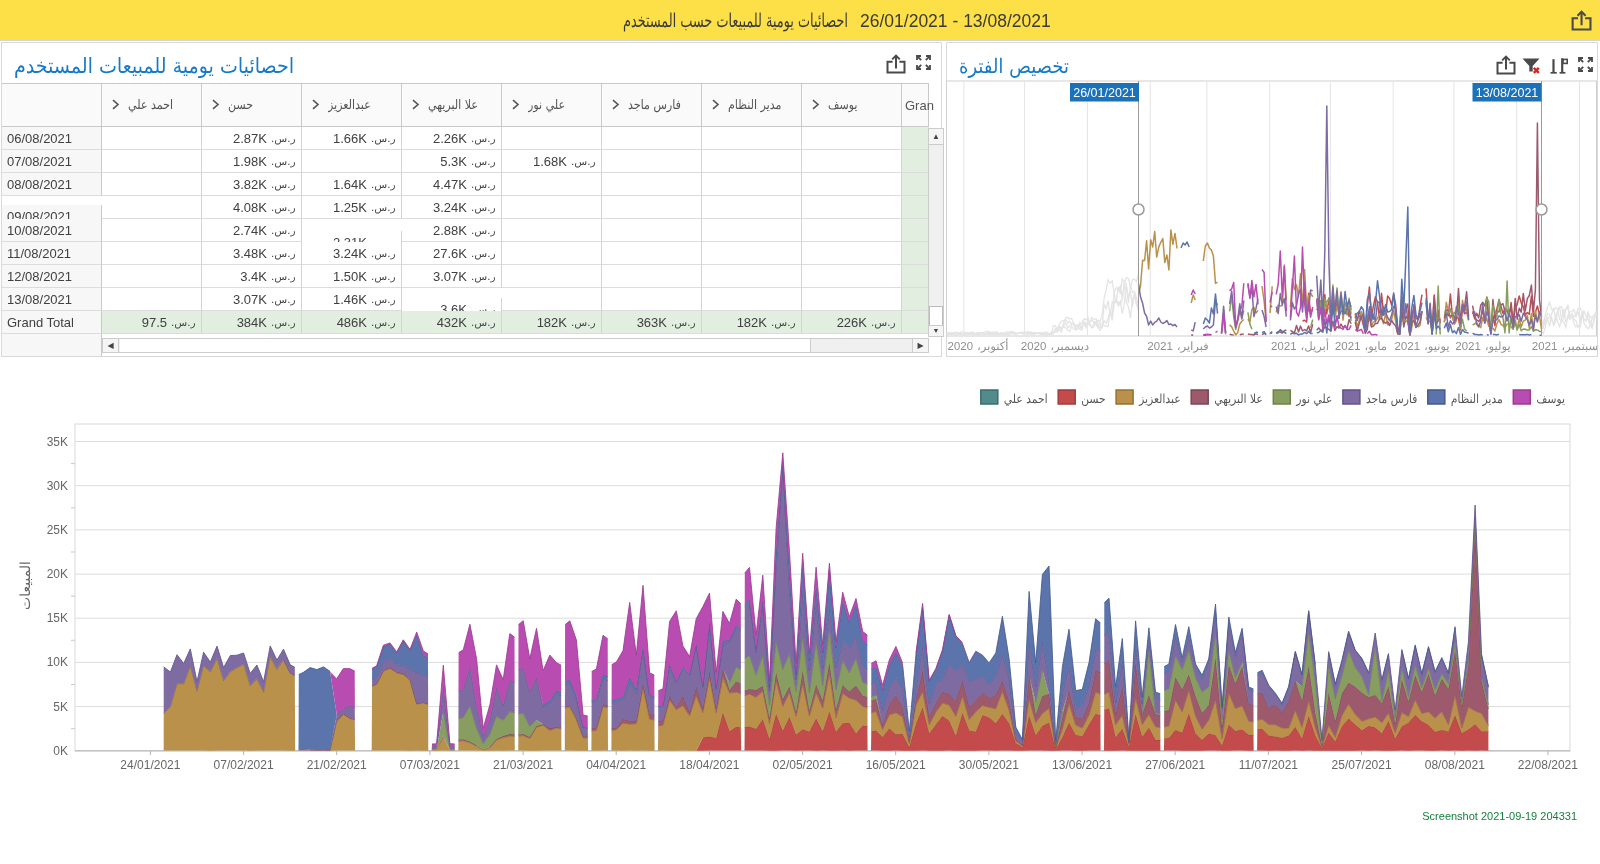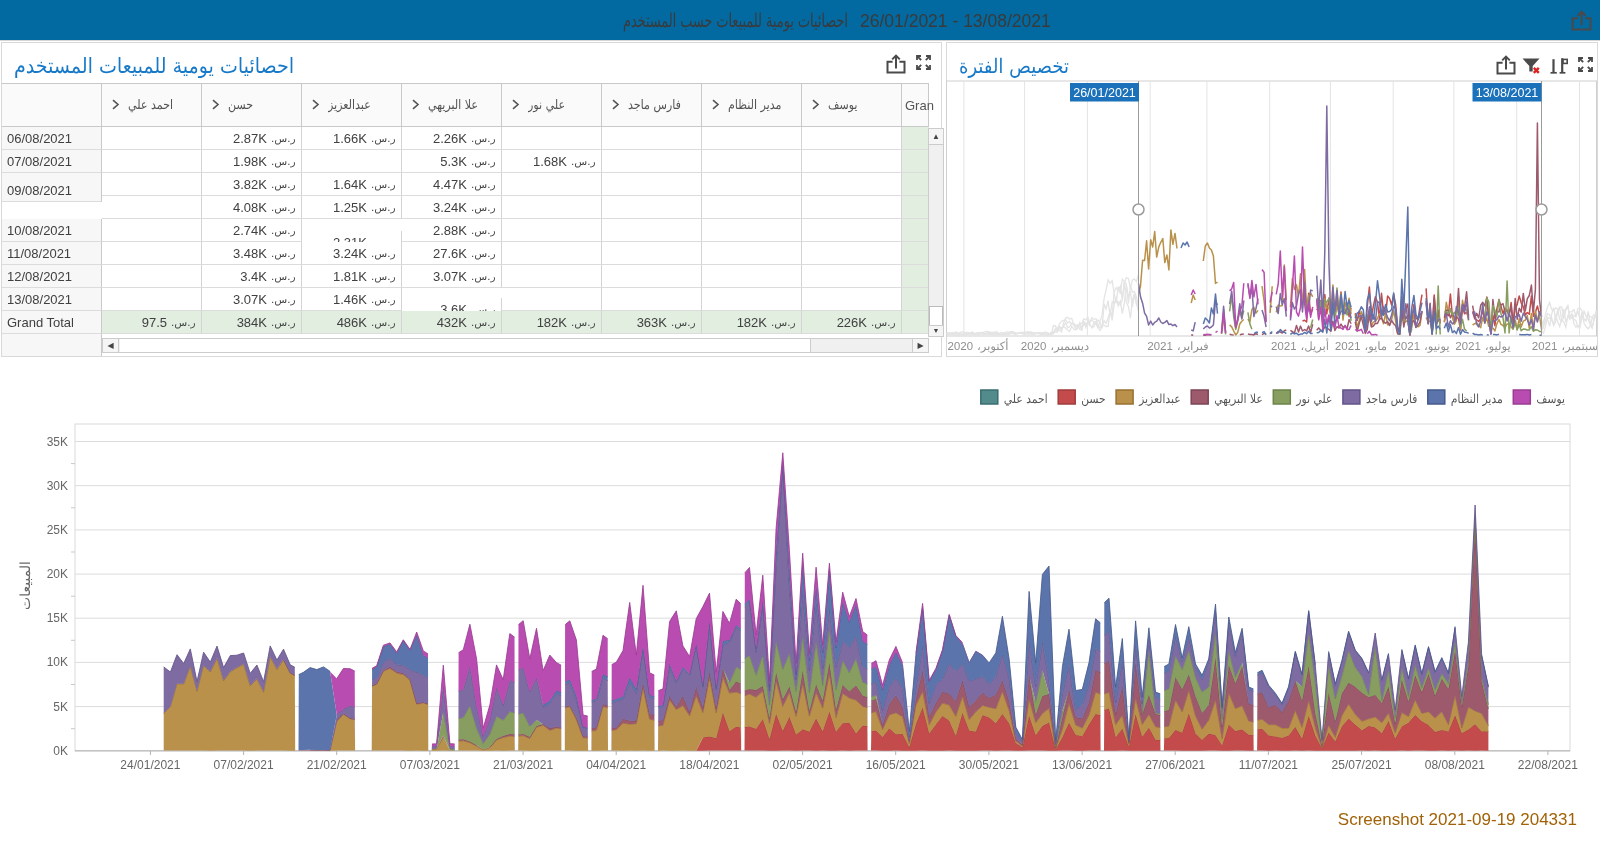--- a/index.html
+++ b/index.html
@@ -228,21 +228,21 @@
     </g>
     <rect x="1427.8" y="390" width="17" height="14" fill="#5b74ab" stroke="#46598c" stroke-width="1.5"></rect>
     <g transform="translate(1450.8,403) scale(0.86,1)">
       <path d="M3.7 -1.8Q4.5 -1.5 4.9 -1.5Q5.2 -1.5 5.3 -1.7Q5.7 -2 5.7 -2.4Q5.7 -2.5 5.6 -2.6Q5.5 -3.2 5.1 -3.3Q4.9 -3.4 4.6 -3.4Q4.2 -3.4 4.1 -3.2Q3.7 -2.8 3.7 -2.4Q3.7 -2.1 3.7 -1.8ZM3 -0.9Q2.7 -1.1 2.2 -0.6Q2.1 -0.5 2.1 0V3H0.9V0Q0.9 -1.1 1.6 -1.7Q2 -2 2.5 -2Q2.5 -2.3 2.5 -2.5Q2.5 -3.4 3.5 -4.2Q4 -4.6 4.5 -4.6Q5 -4.6 5.5 -4.4Q6.6 -3.9 6.8 -2.9Q6.8 -2.6 6.8 -2.2Q6.8 -1.4 6.2 -1Q5.5 -0.5 5 -0.5Q3.9 -0.5 3 -0.9Z M8.9 -2.3V-9.5H10V-2.3Q10 -1.7 10.3 -1.4Q10.6 -1.1 11.2 -1.1H11.7V0H10.9Q9.9 0 9.4 -0.6Q8.9 -1.2 8.9 -2.3Z M16.6 0H13.1H11.4V-1.1H13.1V-9.5H14.2V-1.8Q15.5 -3.7 17.2 -4.3Q17.7 -4.5 18.2 -4.5Q18.9 -4.5 19.5 -4.3Q20.7 -3.9 20.7 -2.4Q20.7 -2 20.4 -1.5Q20.5 -1.5 20.6 -1.4Q21 -1.1 21.5 -1.1H21.9V0H21.1Q20.3 0 19.7 -0.6L19.5 -0.7Q18.3 0 16.6 0ZM15 -1.1H16.2Q17.6 -1.1 18.4 -1.5Q19.5 -2.1 19.5 -2.5Q19.5 -3.3 18.7 -3.4Q18.5 -3.5 18.2 -3.5Q17.7 -3.5 16.9 -3Q15.9 -2.2 15 -1.1ZM15.9 -6.1H16.8V-5.2H15.9Z M23.2 -6.1H24.1V-5.2H23.2ZM23.6 -0.5Q23.2 0 22.2 0H21.7V-1.1H21.9Q22.5 -1.1 22.8 -1.4Q23.1 -1.7 23.1 -2.3V-3.7H24.2V-2.3Q24.2 -1.7 24.5 -1.4Q24.8 -1.1 25.4 -1.1H25.7V0H25Q24.1 0 23.6 -0.5Z M28.2 -2.3Q28.2 -1.2 27.7 -0.6Q27.2 0 26.2 0H25.5V-1.1H25.9Q26.5 -1.1 26.8 -1.4Q27.1 -1.7 27.1 -2.3V-9.5H28.2Z M30.6 -9.5H31.7V0H30.6Z M40.7 -3.4H41.8Q42 -2.7 42 -2.5Q42.1 -1.9 42.5 -1.4Q42.8 -1.1 43.4 -1.1H43.8V0H43.1Q42.3 0 42 -0.4Q41.5 1.3 40 2.1Q38.3 3.1 36.3 3.1V1.9Q38.2 1.9 39.4 1.1Q40.7 0.3 40.9 -1Q41 -1.3 41 -1.8Q41 -2.5 40.7 -3.4Z M45.6 -0.5Q45.1 0 44.2 0H43.6V-1.1H43.8Q44.4 -1.1 44.7 -1.4Q45 -1.7 45 -2.3V-3.7H46.1V-2.3Q46.1 -1.2 45.6 -0.5ZM45.9 0.9H46.8V1.8H45.9ZM44.3 0.9H45.2V1.8H44.3Z M50.5 -3.5Q50.2 -4.3 49.1 -5.2H50.5Q51.1 -4.7 51.6 -3.9Q52.1 -3.1 52.1 -2.3Q52.1 -1.9 52.6 -1.4Q52.8 -1.1 53.4 -1.1H53.9V0H53.1Q52.2 0 51.6 -0.8Q51 -0 49.8 0.2Q49.5 0.2 49.2 0.2Q48.6 0.2 48 0V-1.1Q48.7 -0.9 49.2 -0.9Q49.4 -0.9 49.6 -0.9Q50.6 -1.2 50.9 -1.9Q50.9 -2.1 50.9 -2.3Q50.9 -2.7 50.5 -3.5Z M59.1 -0.3Q58.5 0.3 57.6 0.3Q56.3 0.3 55.6 -0.3Q55.3 0 54.6 0H53.6V-1.1H54.4Q54.7 -1.1 54.9 -1.3Q55.2 -1.6 55.2 -1.9Q55.4 -3 56.2 -3.4Q56.8 -3.8 57.2 -3.8Q58.3 -3.8 58.9 -3.3Q59.5 -2.7 59.5 -1.6Q59.5 -0.7 59.1 -0.3ZM56.2 -1.2Q56.6 -0.8 57.6 -0.8Q57.9 -0.8 58 -0.9Q58.3 -1.2 58.3 -1.6Q58.3 -2.1 58.1 -2.3Q57.8 -2.6 57.3 -2.6Q57 -2.6 56.7 -2.4Q56.4 -2.2 56.3 -1.6Q56.3 -1.4 56.2 -1.2Z" fill="#555"></path>
     </g>
     <rect x="1513.3" y="390" width="17" height="14" fill="#b94cb0" stroke="#9a3c93" stroke-width="1.5"></rect>
     <g transform="translate(1536.3,403) scale(0.86,1)">
       <path d="M10.1 -0.2Q9.5 0 8.8 0.2Q7.1 0.6 5.4 0.6Q3.6 0.5 2.8 0.3Q0.8 -0.3 0.8 -1.9Q0.8 -2.8 1.2 -3.3H2.3Q1.9 -2.7 1.9 -1.9Q1.9 -1.2 3.1 -0.7Q3.6 -0.6 5.5 -0.6Q6.9 -0.6 8.6 -0.9L8.8 -0.9Q8.6 -1.1 8.4 -1.3Q7.9 -2.1 7.9 -2.8Q7.9 -3 7.9 -3.2Q8.1 -4.2 9.2 -4.7Q9.6 -4.8 9.9 -4.8Q10.4 -4.8 10.9 -4.5Q11.7 -4 11.8 -3.1Q11.8 -2.8 11.8 -2.7Q11.8 -1.8 11.4 -1.1Q11.4 -1.1 11.5 -1.1H13.1V0H11.4Q10.8 0 10.1 -0.2ZM10.1 -1.4Q10.7 -1.8 10.7 -2.5Q10.7 -2.6 10.7 -2.8Q10.6 -3.2 10.3 -3.5Q10.1 -3.6 9.9 -3.6Q9.7 -3.6 9.6 -3.6Q9.2 -3.4 9.1 -3Q9.1 -2.9 9.1 -2.8Q9.1 -2.5 9.3 -2.1Q9.6 -1.6 10.1 -1.4ZM9.3 -6.7H10.2V-5.8H9.3Z M15.3 -0.8Q15 -0.5 14.7 -0.3Q14.2 0 13.6 0H12.8V-1.1H13.3Q13.9 -1.1 14.1 -1.4Q14.6 -1.9 14.6 -2.5V-3.7H15.8V-2.7Q15.8 -2.3 16 -1.7Q16.3 -1.1 16.9 -1.1Q17.6 -1.1 17.9 -1.8Q18.1 -2.5 18.1 -3.7H19.2Q19.2 -2.4 19.3 -2.1Q19.7 -1.1 20.4 -1.1Q21.3 -1.1 21.3 -2.8V-4.6H22.4V-2.5Q22.4 -1.3 21.8 -0.6Q21.4 -0 20.7 0.1Q20.5 0.2 20.3 0.2Q19.9 0.2 19.6 0Q18.7 -0.3 18.6 -1.2Q18.3 -0.2 17.7 0Q17.3 0.1 16.9 0.1Q16.3 0.1 15.9 -0.2Q15.5 -0.4 15.3 -0.8Z M27.4 -1.1Q27.4 -1.6 27.3 -1.9Q27.2 -2.4 26.9 -2.6Q26.5 -2.9 26.1 -2.7Q25.7 -2.5 25.7 -2.2Q25.5 -1.7 25.9 -1.4Q26.2 -1.1 27.4 -1.1ZM28.5 -1.1H30V0H28.8L28.4 -0Q28.2 0.9 27.4 1.7Q26.9 2.2 26.3 2.5Q25.1 3.1 22.9 3.1V1.9Q25.1 1.9 25.9 1.5Q26.9 0.9 27.3 -0Q26.6 -0 26.3 -0.1Q25.5 -0.2 25.2 -0.5Q24.5 -1 24.4 -1.9Q24.4 -2 24.5 -2.4Q24.7 -3.3 25.7 -3.8Q26.1 -3.9 26.5 -3.9Q27 -3.9 27.4 -3.6Q28.3 -3.1 28.4 -2.2Q28.5 -1.7 28.5 -1.1Z M31.7 -0.5Q31.3 0 30.3 0H29.7V-1.1H30Q30.6 -1.1 30.8 -1.4Q31.1 -1.7 31.1 -2.3V-3.7H32.3V-2.3Q32.3 -1.2 31.7 -0.5ZM32 0.9H32.9V1.8H32ZM30.5 0.9H31.4V1.8H30.5Z" fill="#555"></path>
     </g>
 </svg>
-<div class="abs" style="left:0;top:0;width:1600px;height:41px;background:#0369a1;border-bottom:1px solid #d5d5d5">
+<div class="abs" style="left:0;top:0;width:1600px;height:41px;background:#fde047;border-bottom:1px solid #d5d5d5">
 <svg class="abs" style="left:620px;top:0" width="540" height="41">
       <g transform="translate(3,27) scale(0.676,1)">
         <path d="M5.7 -2.7Q6.8 -2.3 7.5 -2.3Q7.9 -2.3 8.1 -2.6Q8.6 -3.1 8.6 -3.6Q8.6 -3.8 8.5 -4Q8.3 -4.8 7.8 -5Q7.4 -5.1 7 -5.1Q6.4 -5.1 6.2 -4.9Q5.6 -4.2 5.6 -3.6Q5.6 -3.2 5.7 -2.7ZM4.5 -1.4Q4.1 -1.7 3.4 -1Q3.2 -0.7 3.2 0V4.6H1.3V0Q1.3 -1.6 2.4 -2.6Q3 -3.1 3.9 -3.1Q3.8 -3.5 3.8 -3.8Q3.8 -5.2 5.3 -6.4Q6 -7 6.9 -7Q7.6 -7 8.3 -6.7Q10 -5.9 10.3 -4.4Q10.4 -3.9 10.4 -3.4Q10.4 -2.1 9.5 -1.5Q8.3 -0.7 7.5 -0.7Q5.9 -0.7 4.5 -1.4Z M16.8 -5.3Q16.3 -6.5 14.6 -7.9H16.7Q17.6 -7.2 18.4 -5.9Q19.1 -4.6 19.1 -3.6Q19.1 -2.9 19.9 -2.1Q20.3 -1.7 21.2 -1.7H21.9V0H20.7Q19.4 0 18.5 -1.2Q17.6 -0 15.7 0.3Q15.2 0.4 14.8 0.4Q13.9 0.4 12.9 0V-1.7Q14 -1.3 14.8 -1.3Q15.1 -1.3 15.4 -1.4Q17 -1.9 17.3 -2.9Q17.4 -3.1 17.4 -3.5Q17.4 -4.2 16.8 -5.3Z M27.7 -7.2Q30 -6.8 32.1 -5.8V-4.4Q31.5 -4.2 30.8 -3.9Q31.3 -3.1 31.6 -2.8Q32.5 -1.7 33.6 -1.7H34.2V0H33.4Q31.5 0 30.3 -1.6Q29.9 -2.1 29.4 -3Q28.7 -2.5 28.3 -2.2Q27 -1 26.3 -0.7Q24.3 0 22.7 0H21.6V-1.7H22.5Q24.6 -1.7 25.8 -2.4Q26.7 -2.9 27.8 -3.9Q28.7 -4.7 29.6 -5Q28.9 -5.2 27.9 -5.4Q27.1 -5.6 25.4 -5.8Q24.7 -5.8 23.2 -5.8V-7.5Q23.9 -7.6 24.6 -7.6Q26.1 -7.6 27.7 -7.2ZM26.6 -10.2H28V-8.8H26.6Z M36.8 -0.8Q36.1 0 34.7 0H33.8V-1.7H34.1Q35.1 -1.7 35.5 -2.1Q35.9 -2.6 35.9 -3.6V-5.6H37.6V-3.6Q37.6 -2.6 38.1 -2.1Q38.5 -1.7 39.4 -1.7H39.9V0H38.9Q37.5 0 36.8 -0.8ZM37.2 -9.3H38.6V-7.9H37.2ZM34.9 -9.3H36.3V-7.9H34.9Z M51.6 0.2Q51.2 0.3 50.9 0.3Q50.3 0.3 49.8 0Q48.5 -0.5 48.4 -1.8Q47.9 -0.3 47 0Q46.4 0.2 45.8 0.2Q44.9 0.2 44.2 -0.2Q43.7 -0.6 43.3 -1.3Q42.9 -0.7 42.4 -0.4Q41.7 0 40.8 0H39.5V-1.7H40.2Q41.2 -1.7 41.6 -2.1Q42.3 -2.9 42.3 -3.8V-5.6H44V-4.1Q44 -3.5 44.4 -2.6Q44.8 -1.7 45.8 -1.7Q46.8 -1.7 47.2 -2.8Q47.6 -3.8 47.6 -5.6H49.3Q49.3 -3.7 49.4 -3.2Q50 -1.6 51.1 -1.6Q52.4 -1.7 52.4 -4.2V-7H54.1V-3.8Q54.1 -2.9 54.8 -2.1Q55.3 -1.7 56.2 -1.7H56.9V0H55.7Q54.3 0 53.2 -0.9Q52.6 -0.1 51.6 0.2Z M64.7 -0.5Q63.8 0.5 62.5 0.5Q60.6 0.5 59.5 -0.4Q58.9 0 58 0H56.5V-1.7H57.6Q58.1 -1.7 58.5 -2Q58.9 -2.4 58.9 -2.8Q59.1 -4.5 60.3 -5.2Q61.2 -5.8 62.1 -5.8Q62.8 -5.8 63.4 -5.5Q65.2 -4.7 65.3 -3.2Q65.4 -2.7 65.8 -2.1Q66.2 -1.7 67.2 -1.7H67.9V-0H66.6Q65 -0 64.7 -0.5ZM60.5 -1.8Q61 -1.2 62.5 -1.2Q62.9 -1.2 63.1 -1.4Q63.6 -1.9 63.6 -2.5Q63.6 -2.7 63.5 -2.8Q63.3 -3.7 62.8 -3.8Q62.4 -3.9 62.1 -3.9Q61.6 -3.9 61.2 -3.7Q60.7 -3.4 60.6 -2.5Q60.5 -2.1 60.5 -1.8Z M71.7 -3.4Q71.7 -1.8 70.9 -0.9Q70.1 0 68.7 0H67.5V-1.7H68.2Q69.1 -1.7 69.5 -2.1Q70 -2.6 70 -3.6V-14.4H71.7Z M75.2 -14.4H77V0H75.2Z M101.2 -4.7Q101.2 -2.7 101.9 -2.2Q102.5 -1.7 103.1 -1.7H103.6V0H102.7Q101.6 0 100.9 -0.7Q100.2 -1.4 100 -2.1Q98.5 -0.8 96.4 -0.4Q94 0.2 92 0.2Q90.2 0.2 89 -0.2Q86 -1.1 86 -3.6Q86 -4.8 86.6 -5.7H88.3Q87.7 -4.8 87.7 -3.6Q87.7 -2.4 89.6 -1.8Q90.5 -1.5 91.9 -1.5Q94.3 -1.5 96.1 -2Q97.9 -2.5 99.1 -3.5Q99.6 -4 99.6 -5.1Q99.6 -5.7 99.4 -6.2H101.1Q101.2 -5.5 101.2 -4.7ZM92.4 1.9H93.8V3.2H92.4Z M115.3 0.2Q114.9 0.3 114.6 0.3Q114 0.3 113.5 0Q112.2 -0.5 112.1 -1.8Q111.6 -0.3 110.7 0Q110.1 0.2 109.5 0.2Q108.6 0.2 107.9 -0.2Q107.4 -0.6 107 -1.3Q106.6 -0.7 106.1 -0.4Q105.4 0 104.5 0H103.2V-1.7H103.9Q104.9 -1.7 105.3 -2.1Q106 -2.9 106 -3.8V-5.6H107.7V-4.1Q107.7 -3.5 108.1 -2.6Q108.5 -1.7 109.5 -1.7Q110.5 -1.7 110.9 -2.8Q111.3 -3.8 111.3 -5.6H113Q113 -3.7 113.1 -3.2Q113.7 -1.6 114.8 -1.6Q116.1 -1.7 116.1 -4.2V-7H117.8V-3.8Q117.8 -2.9 118.5 -2.1Q119 -1.7 119.9 -1.7H120.6V0H119.4Q118 0 116.9 -0.9Q116.3 -0.1 115.3 0.2Z M128.3 -5Q127.5 -5.2 126.6 -5.4Q125.8 -5.6 124.1 -5.8Q123.3 -5.8 121.8 -5.8V-7.5Q122.5 -7.6 123.2 -7.6Q124.7 -7.6 126.3 -7.2Q128.7 -6.8 130.7 -5.8V-4.4Q130 -4.2 129.2 -3.7Q127.7 -2.8 127 -2.2Q125.6 -1 124.9 -0.7Q122.9 0 121.4 0H120.2V-1.7H121.1Q123.2 -1.7 124.4 -2.4Q125.4 -2.9 126.5 -3.9Q127.3 -4.7 128.3 -5Z M147 -7.4H148.4V-6H147ZM144.7 -7.4H146.1V-6H144.7ZM154.5 -6.2Q154.6 -5.4 154.6 -4.7Q154.6 -3.5 153.9 -2.5Q152.7 -0.9 149.8 -0.4Q147.1 0.2 145.4 0.2Q143.6 0.2 142.4 -0.2Q139.4 -1.1 139.4 -3.6Q139.4 -4.8 140 -5.7H141.7Q141.1 -4.8 141.1 -3.6Q141.1 -2.4 142.9 -1.8Q143.9 -1.5 145.3 -1.5Q147 -1.5 149.5 -2Q151.9 -2.5 152.5 -3.5Q153 -4.4 153 -5.1Q153 -5.6 152.8 -6.2Z M157.8 -3.4V-14.4H159.6V-3.6Q159.6 -2.6 160 -2.1Q160.4 -1.7 161.3 -1.7H162V0H160.8Q159.4 0 158.7 -0.9Q157.8 -1.8 157.8 -3.4Z M166.4 -1.7Q164.6 0 162.8 0H161.7V-1.7H162.5Q163.5 -1.7 164.2 -2.1Q164.7 -2.4 165.1 -2.8Q164.2 -3.6 163.5 -4.4Q163.3 -4.8 163.3 -5.2Q163.3 -5.5 163.4 -5.8Q163.5 -6.4 164.5 -6.8Q165.3 -7.3 166.4 -7.3Q167.5 -7.3 168.4 -6.8Q169.3 -6.4 169.5 -5.8Q169.6 -5.5 169.6 -5.2Q169.6 -4.8 169.3 -4.4Q168.6 -3.5 167.8 -2.8Q168.1 -2.5 168.7 -2.1Q169.3 -1.7 170.3 -1.7H171.2V0H170.1Q168.2 0 166.4 -1.7ZM165.9 -5.5Q165.5 -5.4 165.5 -5.1Q165.5 -4.8 166.4 -3.9Q167.4 -4.8 167.4 -5.1Q167.4 -5.4 166.9 -5.5Q166.7 -5.5 166.4 -5.5Q166.2 -5.5 165.9 -5.5Z M173.8 -0.8Q173.1 0 171.7 0H170.8V-1.7H171.1Q172.1 -1.7 172.5 -2.1Q172.9 -2.6 172.9 -3.6V-5.6H174.6V-3.6Q174.6 -2.6 175.1 -2.1Q175.5 -1.7 176.4 -1.7H176.9V0H175.9Q174.5 0 173.8 -0.8ZM174.2 1.4H175.6V2.8H174.2ZM171.9 1.4H173.3V2.8H171.9Z M179.5 -0.8Q178.8 0 177.4 0H176.6V-1.7H176.9Q177.8 -1.7 178.2 -2.1Q178.7 -2.6 178.7 -3.6V-5.6H180.4V-3.6Q180.4 -2.6 180.8 -2.1Q181.2 -1.7 182.2 -1.7H182.7V0H181.6Q180.2 0 179.5 -0.8ZM178.8 1.4H180.2V2.8H178.8Z M190.5 -0.5Q189.6 0.5 188.3 0.5Q186.4 0.5 185.3 -0.4Q184.7 0 183.8 0H182.3V-1.7H183.4Q183.8 -1.7 184.3 -2Q184.7 -2.4 184.7 -2.8Q184.9 -4.5 186.1 -5.2Q187 -5.8 187.9 -5.8Q188.5 -5.8 189.2 -5.5Q190.9 -4.7 191.1 -3.2Q191.2 -2.7 191.6 -2.1Q192 -1.7 193 -1.7H193.6V-0H192.4Q190.8 -0 190.5 -0.5ZM186.2 -1.8Q186.8 -1.2 188.3 -1.2Q188.7 -1.2 188.9 -1.4Q189.4 -1.9 189.4 -2.5Q189.4 -2.7 189.3 -2.8Q189.1 -3.7 188.6 -3.8Q188.2 -3.9 187.9 -3.9Q187.4 -3.9 187 -3.7Q186.5 -3.4 186.4 -2.5Q186.3 -2.1 186.2 -1.8Z M196.6 -0.8Q195.9 0 194.5 0H193.3V-1.7H194Q194.9 -1.7 195.3 -2.1Q195.8 -2.6 195.8 -3.6V-14.4H197.5V-3.6Q197.5 -2.6 197.9 -2.1Q198.3 -1.7 199.2 -1.7H199.9V0H198.7Q197.3 0 196.6 -0.8Z M203.7 -3.4Q203.7 -1.8 202.9 -0.9Q202.2 0 200.8 0H199.6V-1.7H200.3Q201.2 -1.7 201.6 -2.1Q202 -2.6 202 -3.6V-14.4H203.7Z M217.9 -2.6Q217.7 -3 217.6 -3.5Q217.5 -3.9 217.4 -4.9Q216.2 -4.8 215.5 -4.1Q214.5 -3.3 214.5 -2.7Q214.5 -2.3 215.3 -2.1Q216.2 -1.9 217.9 -2.6ZM217.2 -6.2Q217.2 -6.6 217.2 -7H218.9Q218.9 -5.4 219.2 -3.8Q219.4 -2.8 219.9 -2.1Q220.2 -1.7 221.3 -1.7H222V0H220.7Q219.9 0 219.2 -0.5Q218.8 -0.8 218.5 -1.3Q217.2 -0.6 215.7 -0.6Q215.2 -0.6 214.7 -0.8Q212.9 -1.2 212.9 -2.6Q212.9 -4.2 214.8 -5.4Q215.8 -6.1 217.2 -6.2ZM217.1 -9.7H218.5V-8.3H217.1ZM214.8 -9.7H216.2V-8.3H214.8Z M224.5 -0.8Q223.8 0 222.4 0H221.6V-1.7H221.9Q222.8 -1.7 223.2 -2.1Q223.7 -2.6 223.7 -3.6V-5.6H225.4V-3.6Q225.4 -2.6 225.8 -2.1Q226.3 -1.7 227.2 -1.7H227.7V0H226.7Q225.3 0 224.5 -0.8ZM225 1.4H226.4V2.8H225ZM222.7 1.4H224.1V2.8H222.7Z M235.6 -0.5Q234.7 0.5 233.3 0.5Q231.4 0.5 230.4 -0.4Q229.8 0 228.8 0H227.3V-1.7H228.4Q228.9 -1.7 229.3 -2Q229.7 -2.4 229.7 -2.8Q229.9 -4.5 231.2 -5.2Q232 -5.8 232.8 -5.8Q234.4 -5.8 235.3 -5Q236.2 -4.2 236.2 -2.4Q236.2 -1.1 235.6 -0.5ZM231.3 -1.8Q231.8 -1.2 233.3 -1.2Q233.8 -1.2 233.9 -1.4Q234.4 -1.9 234.4 -2.5Q234.4 -3.2 234 -3.6Q233.6 -3.9 232.8 -3.9Q232.4 -3.9 232 -3.7Q231.6 -3.4 231.4 -2.5Q231.4 -2.1 231.3 -1.8Z M243.7 -1.7Q243.7 -2.4 243.6 -2.9Q243.4 -3.7 242.9 -4Q242.4 -4.3 241.8 -4.1Q241.2 -3.8 241.1 -3.3Q240.9 -2.6 241.5 -2.1Q242 -1.7 243.7 -1.7ZM245.4 -1.7H247.7V0H245.9L245.2 -0Q245 1.4 243.8 2.6Q243 3.4 242.1 3.8Q240.3 4.6 236.9 4.6V2.9Q240.2 2.9 241.5 2.2Q243 1.3 243.6 -0Q242.5 -0.1 242.1 -0.1Q240.8 -0.3 240.3 -0.7Q239.3 -1.6 239.2 -2.8Q239.2 -3.1 239.3 -3.6Q239.6 -5.1 241.2 -5.8Q241.7 -6 242.4 -6Q243.2 -6 243.8 -5.5Q245 -4.7 245.2 -3.4Q245.4 -2.6 245.4 -1.7Z M250.3 -0.8Q249.6 0 248.1 0H247.3V-1.7H247.6Q248.5 -1.7 249 -2.1Q249.4 -2.6 249.4 -3.6V-5.6H251.1V-3.6Q251.1 -1.8 250.3 -0.8ZM250.7 1.4H252.1V2.8H250.7ZM248.4 1.4H249.8V2.8H248.4Z M267.6 -7.4H269V-6H267.6ZM265.3 -7.4H266.7V-6H265.3ZM275.1 -6.2Q275.2 -5.4 275.2 -4.7Q275.2 -3.5 274.5 -2.5Q273.4 -0.9 270.4 -0.4Q267.8 0.2 266.1 0.2Q264.3 0.2 263.1 -0.2Q260 -1.1 260 -3.6Q260 -4.8 260.6 -5.7H262.3Q261.7 -4.8 261.7 -3.6Q261.7 -2.4 263.6 -1.8Q264.6 -1.5 266 -1.5Q267.7 -1.5 270.1 -2Q272.5 -2.5 273.1 -3.5Q273.6 -4.4 273.6 -5.1Q273.6 -5.6 273.4 -6.2Z M278.5 -3.4V-14.4H280.2V-3.6Q280.2 -2.6 280.7 -2.1Q281.1 -1.7 282 -1.7H282.7V0H281.5Q280 0 279.3 -0.9Q278.5 -1.8 278.5 -3.4Z M285.3 -0.8Q284.6 0 283.1 0H282.3V-1.7H282.6Q283.6 -1.7 284 -2.1Q284.4 -2.6 284.4 -3.6V-5.6H286.1V-3.6Q286.1 -2.6 286.6 -2.1Q287 -1.7 287.9 -1.7H288.4V0H287.4Q286 0 285.3 -0.8ZM285.7 1.4H287.1V2.8H285.7ZM283.4 1.4H284.8V2.8H283.4Z M291 -0.8Q290.3 0 288.9 0H288V-1.7H288.4Q289.3 -1.7 289.7 -2.1Q290.1 -2.6 290.1 -3.6V-5.6H291.9V-3.6Q291.9 -1.8 291 -0.8ZM289.4 -8.5 290.1 -8.7Q289.7 -8.8 289.5 -9.2Q289.4 -9.5 289.4 -9.9Q289.4 -10.8 289.9 -11.2Q290.4 -11.6 291.3 -11.6Q291.9 -11.6 292.3 -11.3V-10.4Q291.9 -10.7 291.3 -10.7Q290.7 -10.7 290.5 -10.5Q290.3 -10.3 290.3 -10Q290.3 -9.3 291.1 -9Q291.4 -9 292.5 -9.2V-8.3L289.4 -7.6Z M295.3 -3.4V-14.4H297V-3.6Q297 -2.6 297.5 -2.1Q297.9 -1.7 298.8 -1.7H299.5V0H298.3Q296.9 0 296.1 -0.9Q295.3 -1.8 295.3 -3.4Z M307.8 0H305.2Q304.6 0 303.8 -0.4Q303.2 -0.7 302.9 -1.3Q301.9 0 300.3 0H299.1V-1.7H299.8Q300.7 -1.7 301.1 -2.1Q301.9 -2.9 301.9 -3.8V-4.8H303.6V-4.1Q303.6 -3.9 303.7 -3.5Q303.8 -3.2 304.2 -2.7Q305.1 -3.9 306 -4.7Q307.4 -6 308.8 -6.6Q309.4 -6.9 310.2 -6.9Q311.3 -6.9 312.3 -6.5Q314.1 -5.9 314.1 -3.7Q314.1 -3 313.7 -2.3Q313.8 -2.2 313.9 -2.1Q314.5 -1.7 315.3 -1.7H316V0H314.8Q313.5 0 312.6 -0.9L312.3 -1.1Q310.4 0 307.8 0ZM308.4 -4.5Q306.8 -3.5 305.5 -1.7H307.2Q309.4 -1.7 310.6 -2.3Q312.3 -3.1 312.3 -3.8Q312.3 -5 311 -5.2Q310.7 -5.3 310.2 -5.3Q309.5 -5.3 308.4 -4.5Z M323.7 -5Q322.9 -5.2 322 -5.4Q321.2 -5.6 319.5 -5.8Q318.7 -5.8 317.2 -5.8V-7.5Q317.9 -7.6 318.6 -7.6Q320.1 -7.6 321.7 -7.2Q324.1 -6.8 326.1 -5.8V-4.4Q325.4 -4.2 324.6 -3.7Q323.1 -2.8 322.4 -2.2Q321 -1 320.3 -0.7Q318.3 0 316.8 0H315.6V-1.7H316.5Q318.6 -1.7 319.8 -2.4Q320.8 -2.9 321.9 -3.9Q322.7 -4.7 323.7 -5Z M329.3 -14.4H331V0H329.3Z" fill="#3a3a3a"></path>
       </g>
 <text x="240" y="27" class="tt">26/01/2021 - 13/08/2021</text>
     </svg>
 <svg class="abs" style="left:1569px;top:9px" width="24" height="24">
       <g transform="translate(1,1) scale(1.05)" fill="none" stroke="#4a4a4a" stroke-width="2">
 <path d="M7.6 7.8 H2.5 V18.5 H19.5 V7.8 H14.4"></path>
         <path d="M11 14.5 V2.2"></path>
@@ -462,21 +462,21 @@
         <g transform="translate(0,10)">
           <use href="#sar" fill="#404040"></use>
         </g>
       </svg>
     </div>
     <div class="vc" style="left:500px;top:130px;width:100px;height:23px"></div>
     <div class="vc" style="left:600px;top:130px;width:100px;height:23px"></div>
     <div class="vc" style="left:700px;top:130px;width:100px;height:23px"></div>
     <div class="vc" style="left:800px;top:130px;width:100px;height:23px"></div>
     <div class="gc" style="left:900px;top:130px;width:27px;height:23px"></div>
-    <div class="dc" style="left:0;top:136px;width:100px;height:23px">09/08/2021</div>
+    <div class="dc" style="left:0;top:162px;width:100px;height:23px">09/08/2021</div>
     <div class="vc" style="left:100px;top:153px;width:100px;height:23px"></div>
     <div class="vc" style="left:200px;top:153px;width:100px;height:23px">
       <span>4.08K</span>
       <svg width="26" height="13" style="flex:none;margin-left:4px">
         <g transform="translate(0,10)">
           <use href="#sar" fill="#404040"></use>
         </g>
       </svg>
     </div>
     <div class="vc" style="left:300px;top:153px;width:100px;height:23px">
@@ -566,21 +566,21 @@
     <div class="vc" style="left:100px;top:222px;width:100px;height:23px"></div>
     <div class="vc" style="left:200px;top:222px;width:100px;height:23px">
       <span>3.4K</span>
       <svg width="26" height="13" style="flex:none;margin-left:4px">
         <g transform="translate(0,10)">
           <use href="#sar" fill="#404040"></use>
         </g>
       </svg>
     </div>
     <div class="vc" style="left:300px;top:222px;width:100px;height:23px">
-      <span>1.81K</span>
+      <span>1.50K</span>
       <svg width="26" height="13" style="flex:none;margin-left:4px">
         <g transform="translate(0,10)">
           <use href="#sar" fill="#404040"></use>
         </g>
       </svg>
     </div>
     <div class="vc" style="left:400px;top:222px;width:100px;height:23px">
       <span>3.07K</span>
       <svg width="26" height="13" style="flex:none;margin-left:4px">
         <g transform="translate(0,10)">
@@ -915,12 +915,12 @@
     </g>
 <line x1="1138.5" y1="81" x2="1138.5" y2="336" stroke="#9a9a9a"></line>
     <circle cx="1138.5" cy="209.5" r="5.5" fill="#fff" stroke="#9a9a9a" stroke-width="1.5"></circle>
     <rect x="1070" y="83" width="69" height="18.5" fill="#1b72ba"></rect>
     <text x="1104.5" y="96.5" text-anchor="middle" class="bl">26/01/2021</text>
     <line x1="1541.5" y1="81" x2="1541.5" y2="336" stroke="#9a9a9a"></line>
     <circle cx="1541.5" cy="209.5" r="5.5" fill="#fff" stroke="#9a9a9a" stroke-width="1.5"></circle>
     <rect x="1472.5" y="83" width="69" height="18.5" fill="#1b72ba"></rect>
     <text x="1507.0" y="96.5" text-anchor="middle" class="bl">13/08/2021</text>
 </svg>
-<div class="abs" style="top:810px;right:23px;font-size:17px;color:#a16207">Screenshot 2021-09-19 204331</div>
+<div class="abs" style="top:810px;right:23px;font-size:11px;color:#15803d">Screenshot 2021-09-19 204331</div>
 </body></html>

